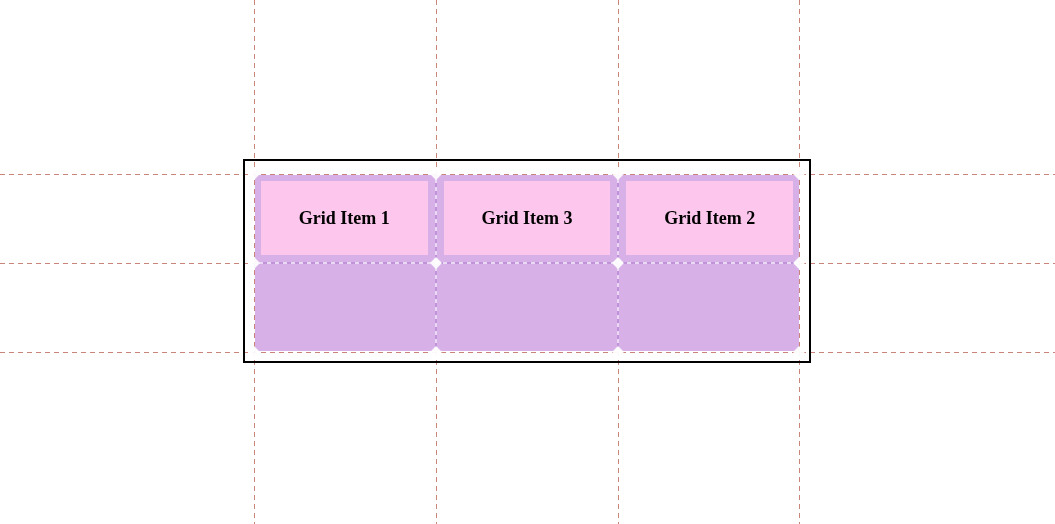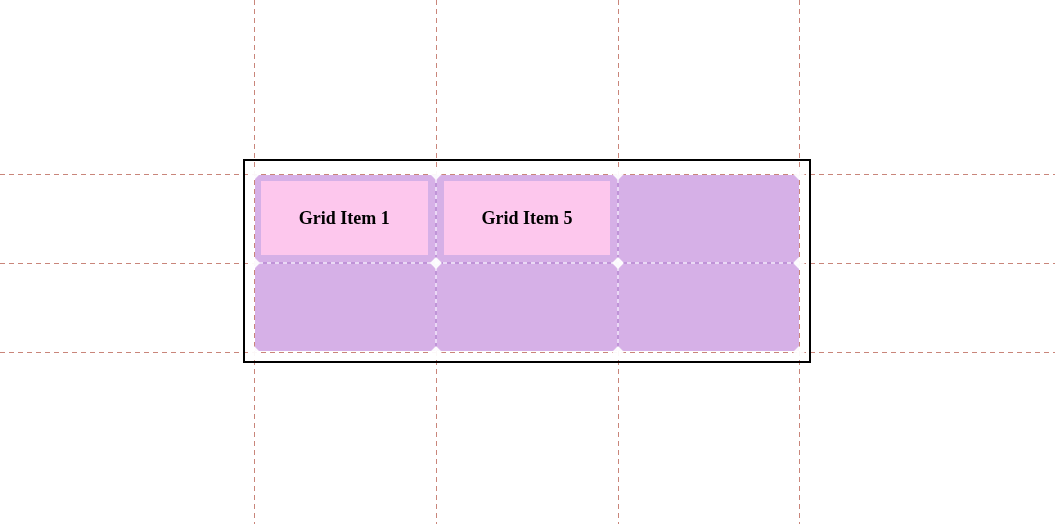--- a/index.html
+++ b/index.html
@@ -111,21 +111,24 @@
       <div class="ext-line h" style="top: 351.5px;"></div>
     </div>
 
   <div class="grid-box"></div>
 
   <div class="grid-area">
     <div class="grid-item">
       <span>Grid Item 1</span>
     </div>
     <div class="grid-item">
-      <span>Grid Item 5</span>
+      <span>Grid Item 3</span>
+    </div>
+    <div class="grid-item">
+      <span>Grid Item 2</span>
     </div>
   </div>
 
   <div class="gap-line v v1"></div>
   <div class="gap-line v v2"></div>
   <div class="gap-line h h1"></div>
 
   <div>
       <div class="diamond" style="left: 254px; top: 174px;"></div>
       <div class="diamond" style="left: 254px; top: 263px;"></div>

